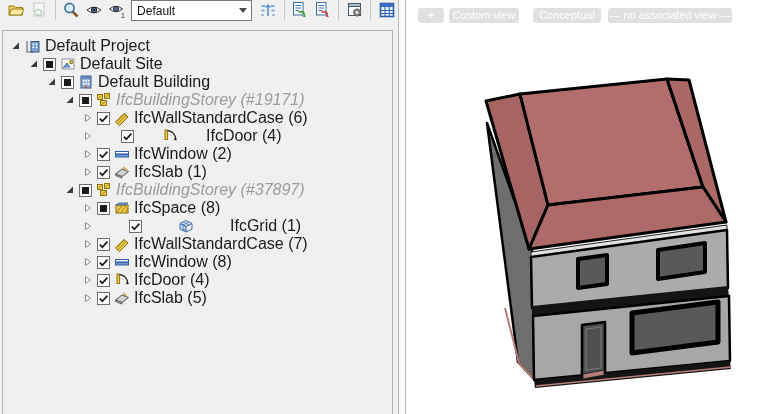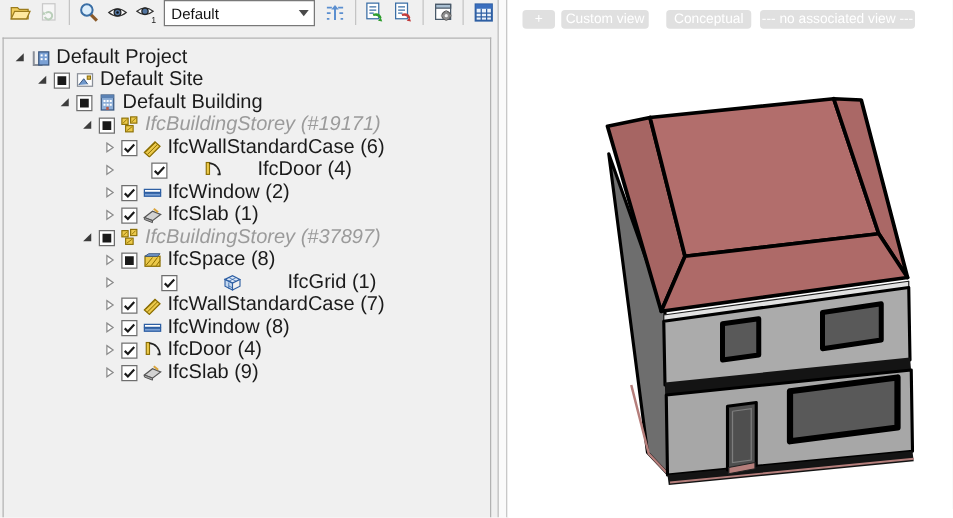--- a/index.html
+++ b/index.html
@@ -419,21 +419,21 @@
             <polyline points="1.8,5.7 4.3,8.2 9.4,2.6" fill="none" stroke="#1a1a1a" stroke-width="1.7"></polyline>
           </svg>
         </span>
         <span class="ticon">
           <svg width="16" height="16" viewBox="0 0 16 16">
             <path d="M1.5,10 L8,5 L14.5,7.5 L8,12.5 Z" fill="#d2d2d2" stroke="#555"></path>
             <path d="M1.5,10 L8,12.5 l0,1.6 L1.5,11.6 z" fill="#adadad" stroke="#555" stroke-width="0.8"></path>
             <line x1="9" y1="3" x2="12.5" y2="5.8" stroke="#d9a43a" stroke-width="1.6"></line>
           </svg>
         </span>
-        <span class="lbl">IfcSlab (9)</span>
+        <span class="lbl">IfcSlab (5)</span>
       </div>
     </div>
 </div>
 
 <div class="splitter"></div>
 
 <div class="right-panel">
   <svg class="model-svg" width="356" height="414" viewBox="0 0 356 414">
 
     <polygon points="81,123 126,250 129,380 112,362" fill="#6e6e6e"></polygon>

